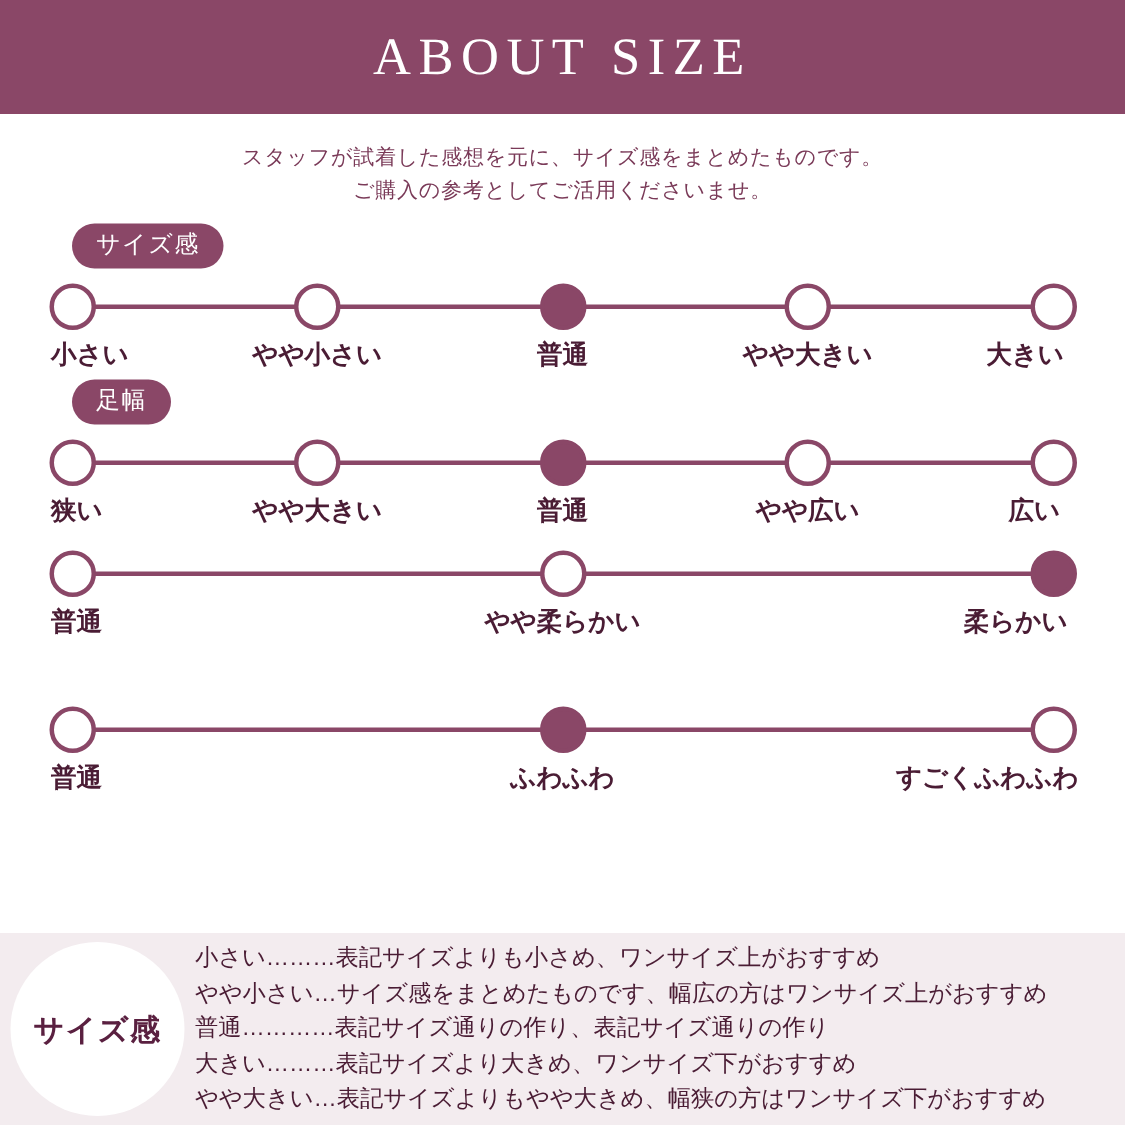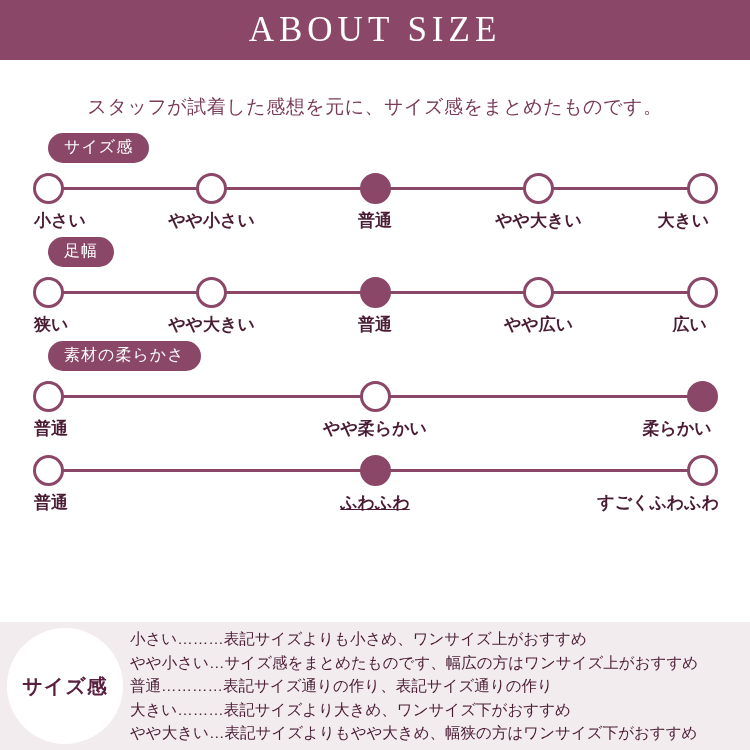--- a/index.html
+++ b/index.html
@@ -13,40 +13,40 @@
   }
   #page {
     position:relative;
     width:750px; height:750px;
     background:#ffffff;
   }
 
   
   .header {
     width:750px;
-    height:60px;
+    height:76px;
     background:#8a4767;
     display:flex;
     align-items:center;
     justify-content:center;
   }
   .header-title {
     color:#ffffff;
     font-size:35px;
     letter-spacing:5px;
     font-weight:400;
     font-family:"Liberation Serif", serif;
   }
 
   
   .lead {
-    margin-top:32px;
+    margin-top:18px;
     text-align:center;
     color:#7a3a58;
-    font-size:19px;
+    font-size:14px;
     line-height:1.55;
     letter-spacing:0.5px;
   }
 
   
   .scales {
     margin-top:12px;
     padding:0 0 0 0;
   }
   .scale-block {
@@ -139,20 +139,21 @@
 <body>
 
 <div id="page">
 
   <div class="header">
     <div class="header-title">ABOUT SIZE</div>
   </div>
 
   <div class="lead">
     <div>スタッフが試着した感想を元に、サイズ感をまとめたものです。</div>
+    <div>ご購入の参考としてご活用くださいませ。</div>
   </div>
 
   <div class="scales" id="scales-root">
       <div class="scale-block"><div class="scale-label">サイズ感</div><div class="track-wrap">
           <div class="track-line"></div>
           <div class="point" style="left: 0%;"></div>
           <div class="point-caption" style="left: 0%; transform: translateX(-14px); text-align: center;">小さい</div>
           <div class="point" style="left: 25%;"></div>
           <div class="point-caption" style="left: 25%;">やや小さい</div>
           <div class="point filled" style="left: 50%;"></div>
@@ -168,35 +169,35 @@
           <div class="point-caption" style="left: 0%; transform: translateX(-14px);">狭い</div>
           <div class="point" style="left: 25%;"></div>
           <div class="point-caption" style="left: 25%;">やや大きい</div>
           <div class="point filled" style="left: 50%;"></div>
           <div class="point-caption" style="left: 50%;">普通</div>
           <div class="point" style="left: 75%;"></div>
           <div class="point-caption" style="left: 75%;">やや広い</div>
           <div class="point" style="left: 100%;"></div>
           <div class="point-caption" style="left: 100%; transform: translateX(-86%);">広い</div>
         </div></div>
-      <div class="scale-block"><div class="scale-label">素材の柔らかさ</div><div class="track-wrap">
+      <div class="scale-block"><div class="track-wrap">
           <div class="track-line"></div>
           <div class="point" style="left: 0%;"></div>
           <div class="point-caption" style="left: 0%; transform: translateX(-14px);">普通</div>
           <div class="point" style="left: 50%;"></div>
           <div class="point-caption" style="left: 50%;">やや柔らかい</div>
           <div class="point filled" style="left: 100%;"></div>
           <div class="point-caption" style="left: 100%; transform: translateX(-86%);">柔らかい</div>
         </div></div>
       <div class="scale-block"><div class="track-wrap">
           <div class="track-line"></div>
           <div class="point" style="left: 0%;"></div>
           <div class="point-caption" style="left: 0%; transform: translateX(-14px);">普通</div>
           <div class="point filled" style="left: 50%;"></div>
-          <div class="point-caption" style="left: 50%; text-decoration: underline;">ふわふわ</div>
+          <div class="point-caption" style="left: 50%;">ふわふわ</div>
           <div class="point" style="left: 100%;"></div>
           <div class="point-caption" style="left: 100%; transform: translateX(-86%);">すごくふわふわ</div>
         </div></div>
     </div>
 
   <div class="footer">
     <div class="footer-badge">
       <div class="footer-badge-circle">サイズ感</div>
     </div>
     <div class="footer-lines" id="footer-lines">

